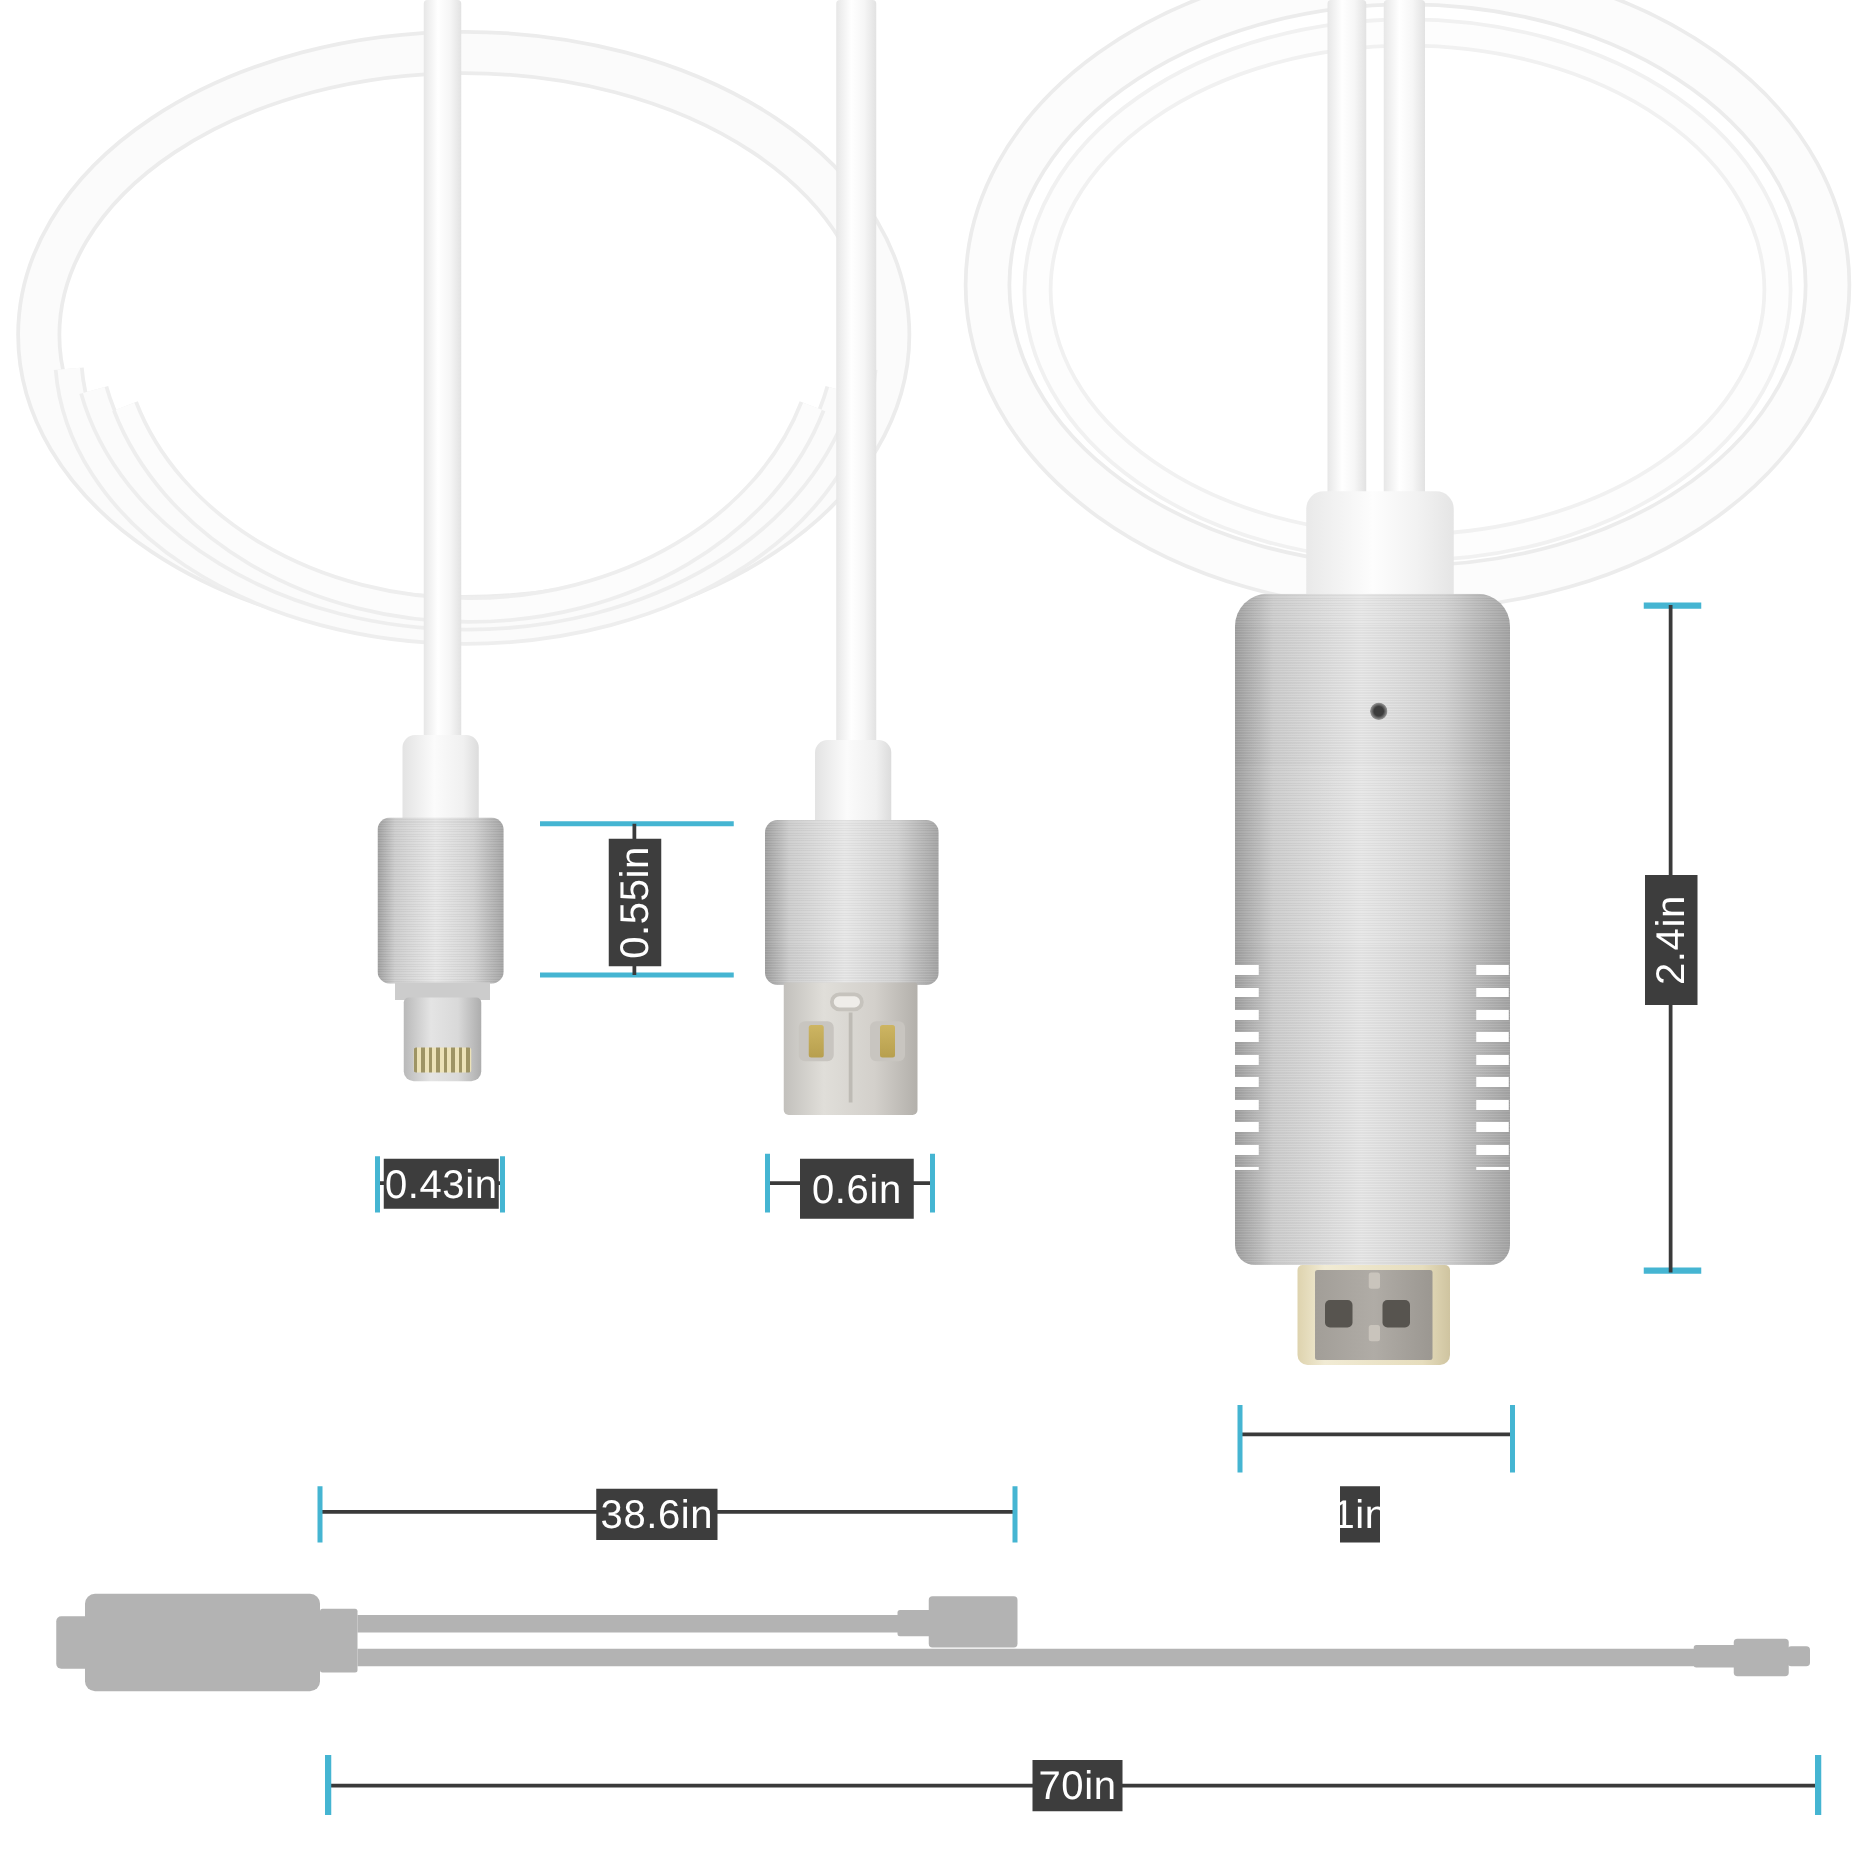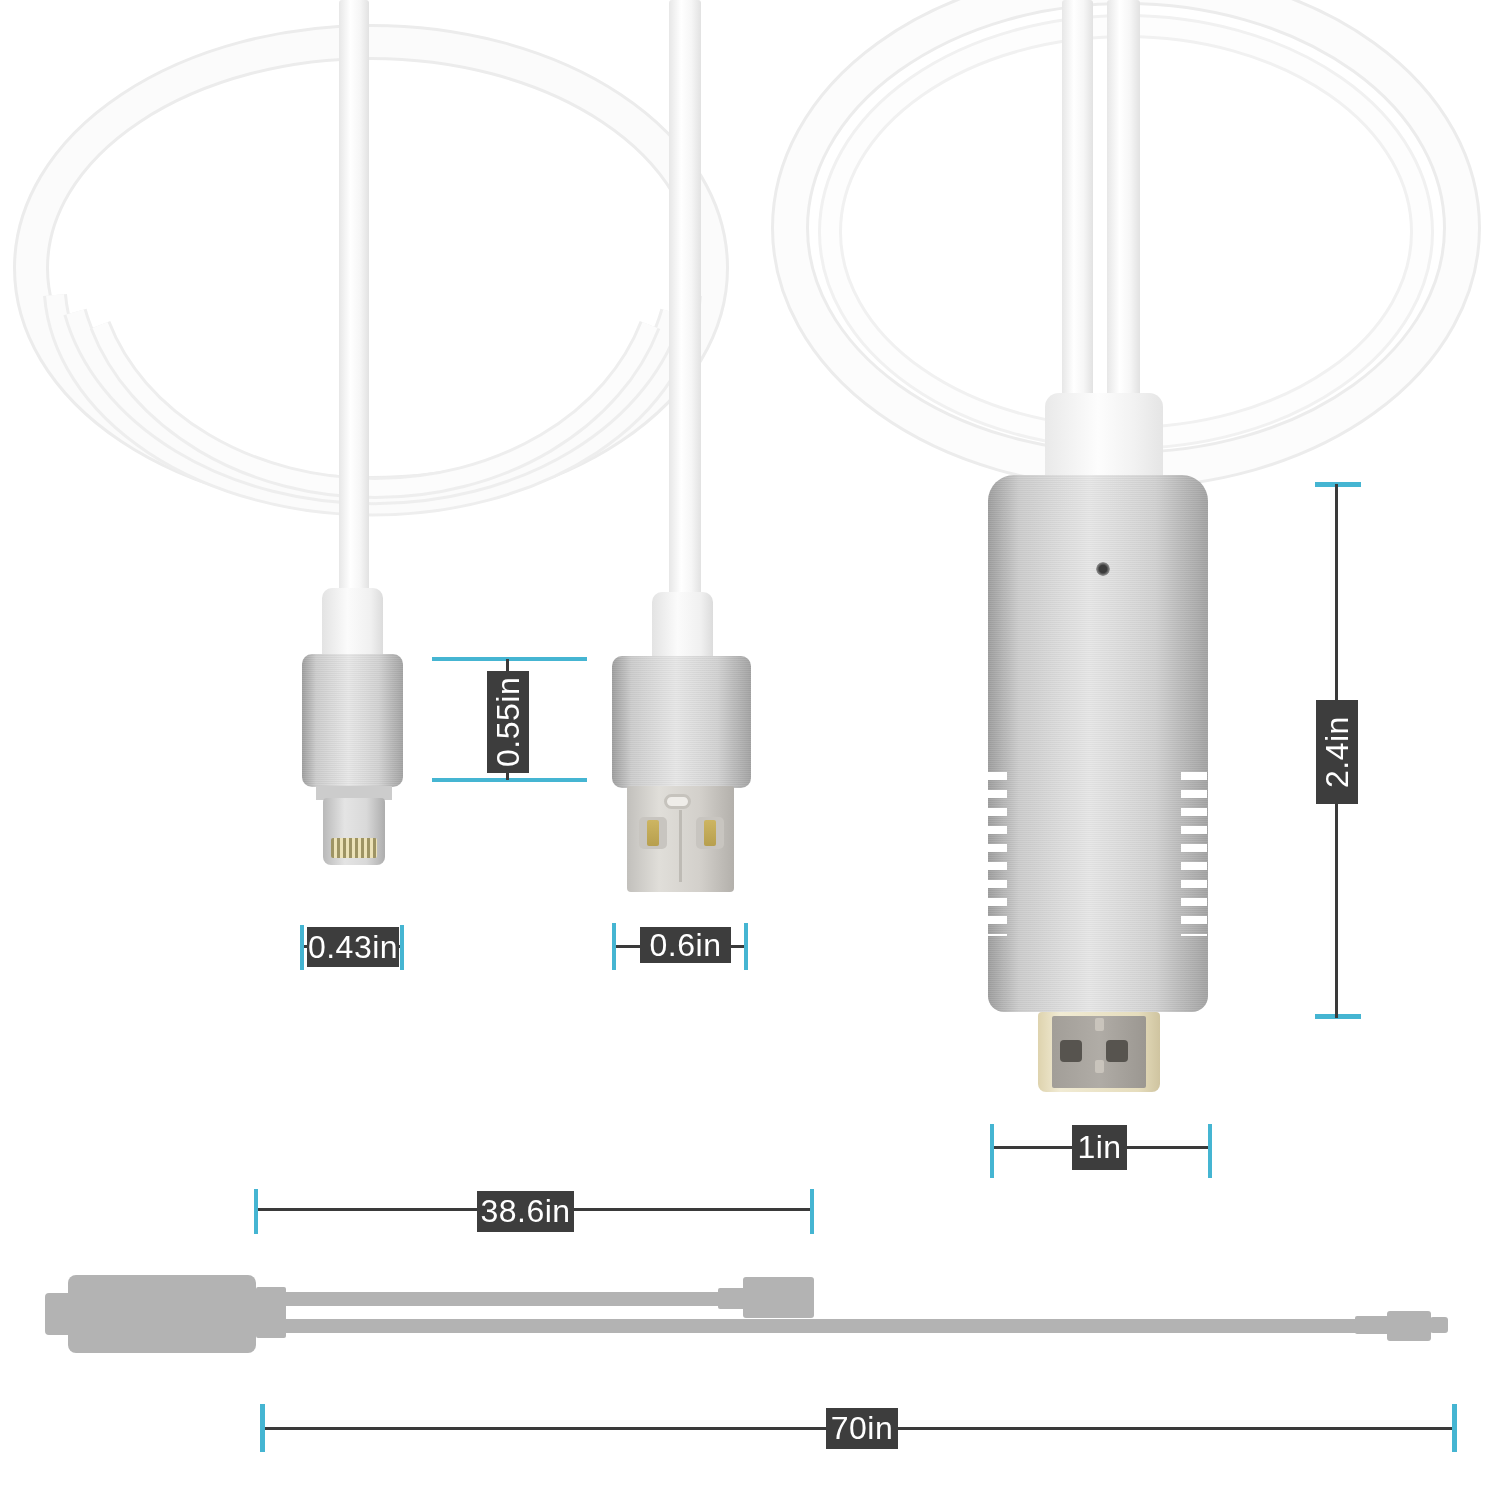--- a/index.html
+++ b/index.html
@@ -123,31 +123,31 @@
   <div class="abs dim-label vertical" style="left:487px;top:671px;width:42px;height:102px">0.55in</div>
 
   <div class="abs dline-h" style="left:302px;top:945px;width:102px;height:3px"></div>
   <div class="abs tick-v" style="left:300px;top:925px;width:4px;height:45px"></div>
   <div class="abs tick-v" style="left:400px;top:925px;width:4px;height:45px"></div>
   <div class="abs dim-label" style="left:307px;top:927px;width:92px;height:40px">0.43in</div>
 
   <div class="abs dline-h" style="left:614px;top:945px;width:134px;height:3px"></div>
   <div class="abs tick-v" style="left:612px;top:923px;width:4px;height:47px"></div>
   <div class="abs tick-v" style="left:744px;top:923px;width:4px;height:47px"></div>
-  <div class="abs dim-label" style="left:640px;top:927px;width:91px;height:36px">0.6in</div>
+  <div class="abs dim-label" style="left:640px;top:927px;width:91px;height:48px">0.6in</div>
 
   <div class="abs tick-h" style="left:1315px;top:482px;width:46px;height:5px"></div>
   <div class="abs tick-h" style="left:1315px;top:1014px;width:46px;height:5px"></div>
   <div class="abs dline-v" style="left:1335px;top:484px;width:3px;height:534px"></div>
   <div class="abs dim-label vertical" style="left:1316px;top:700px;width:42px;height:104px">2.4in</div>
 
   <div class="abs dline-h" style="left:992px;top:1146px;width:218px;height:3px"></div>
   <div class="abs tick-v" style="left:990px;top:1124px;width:4px;height:54px"></div>
   <div class="abs tick-v" style="left:1208px;top:1124px;width:4px;height:54px"></div>
-  <div class="abs dim-label" style="left:1072px;top:1125px;width:55px;height:45px">1in</div>
+  <div class="abs dim-label" style="left:1072px;top:1189px;width:32px;height:45px">1in</div>
 
   <div class="abs dline-h" style="left:256px;top:1208px;width:556px;height:3px"></div>
   <div class="abs tick-v" style="left:254px;top:1189px;width:4px;height:45px"></div>
   <div class="abs tick-v" style="left:810px;top:1189px;width:4px;height:45px"></div>
   <div class="abs dim-label" style="left:477px;top:1191px;width:97px;height:41px">38.6in</div>
 
   <div class="abs sil" style="left:45px;top:1293px;width:27px;height:42px;border-radius:4px"></div>
   <div class="abs sil" style="left:68px;top:1275px;width:188px;height:78px;border-radius:8px"></div>
   <div class="abs sil" style="left:256px;top:1287px;width:30px;height:51px;border-radius:2px"></div>
   <div class="abs sil" style="left:286px;top:1292px;width:434px;height:14px"></div>

